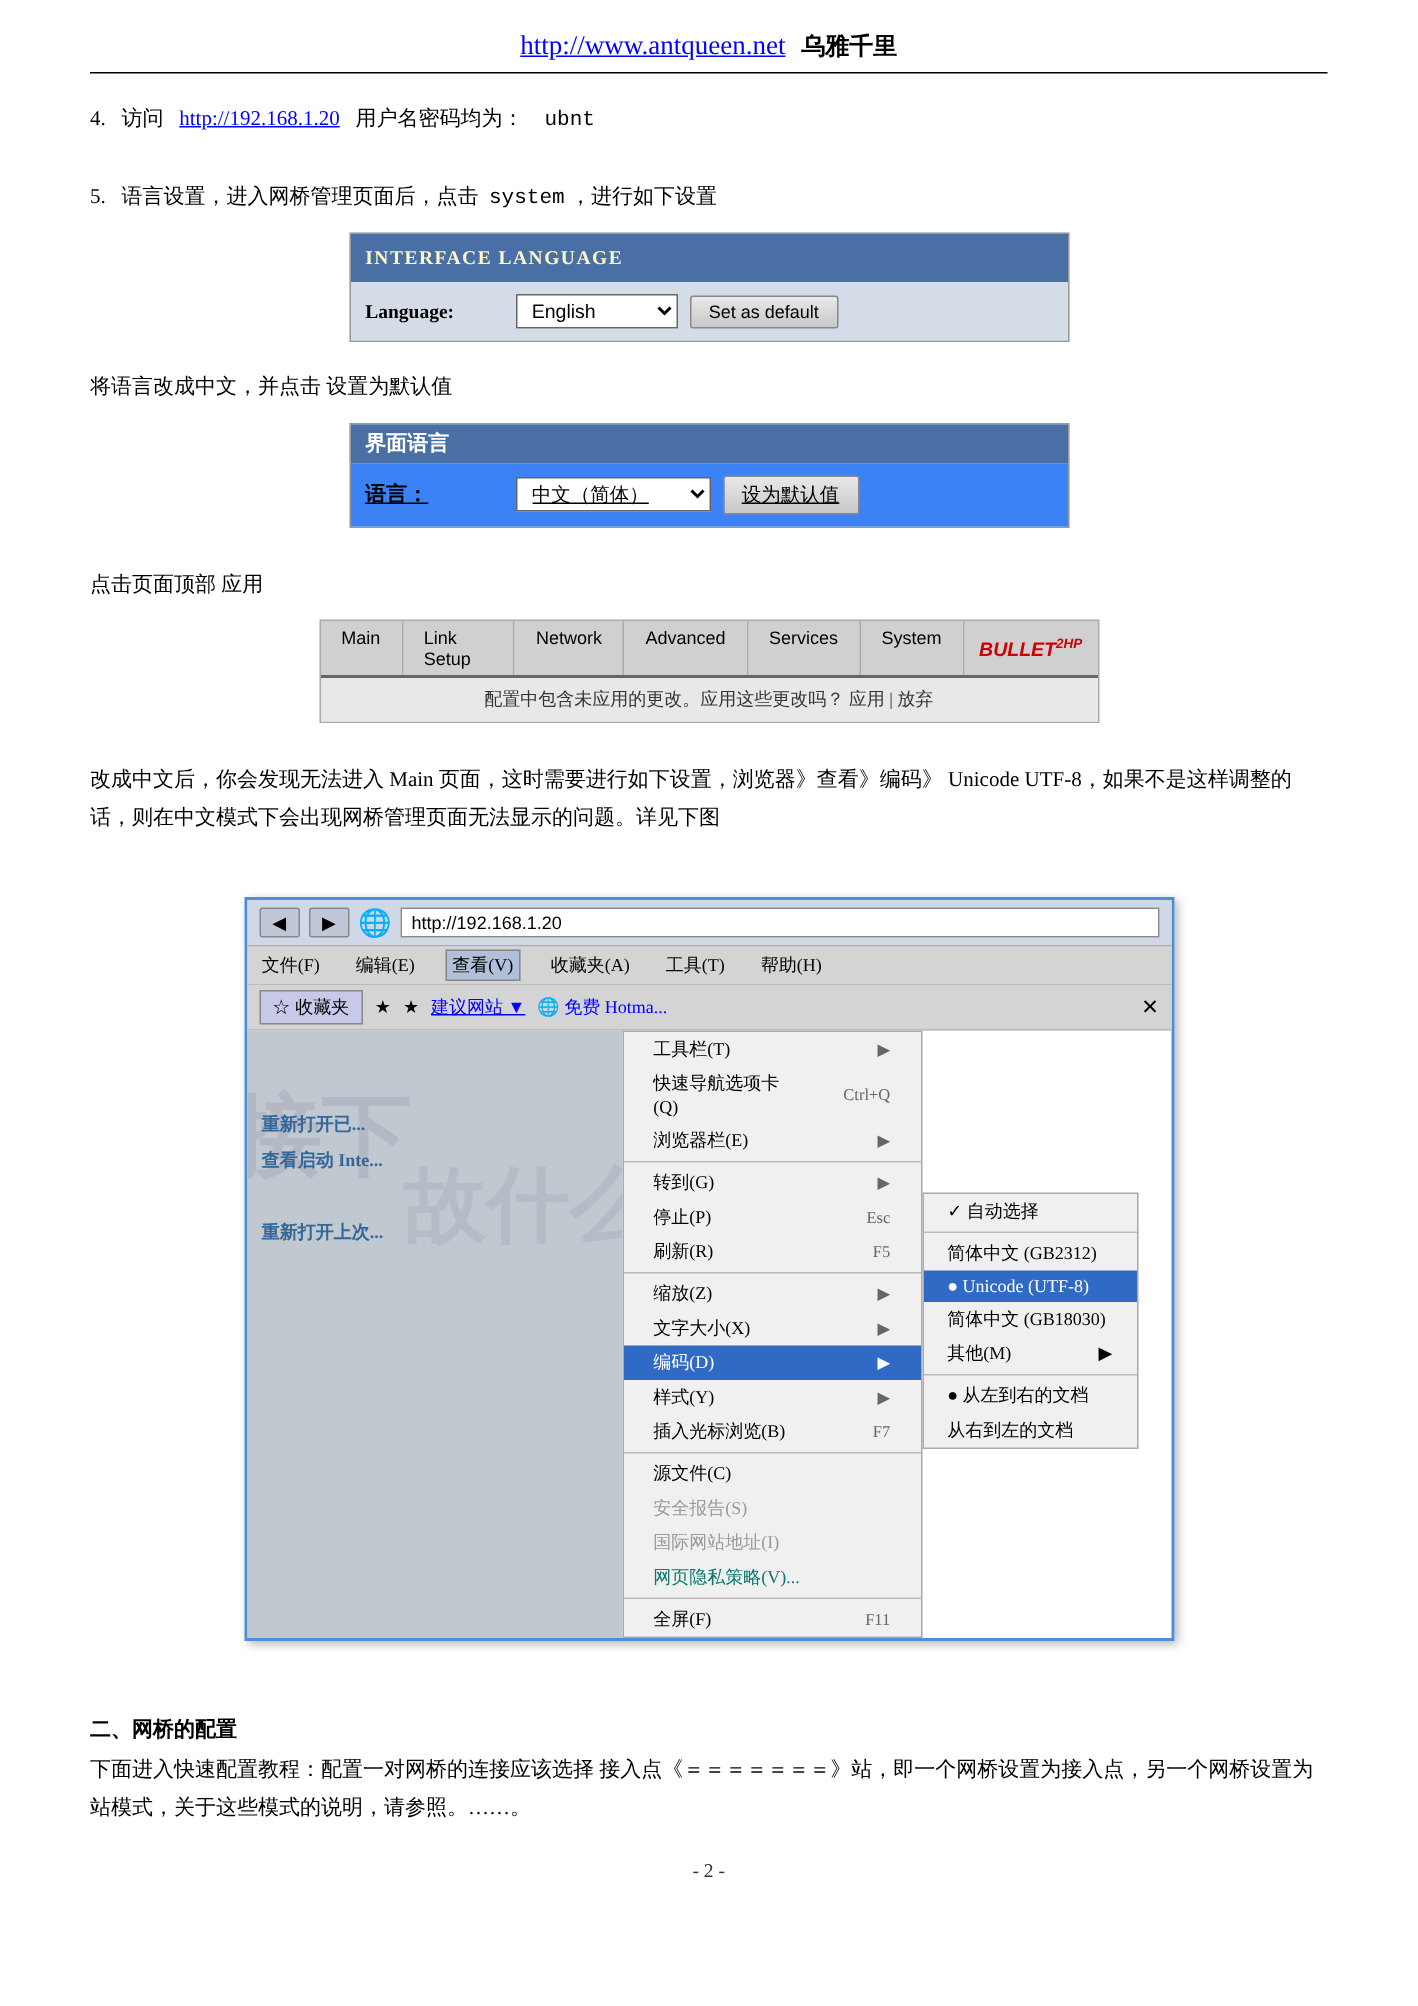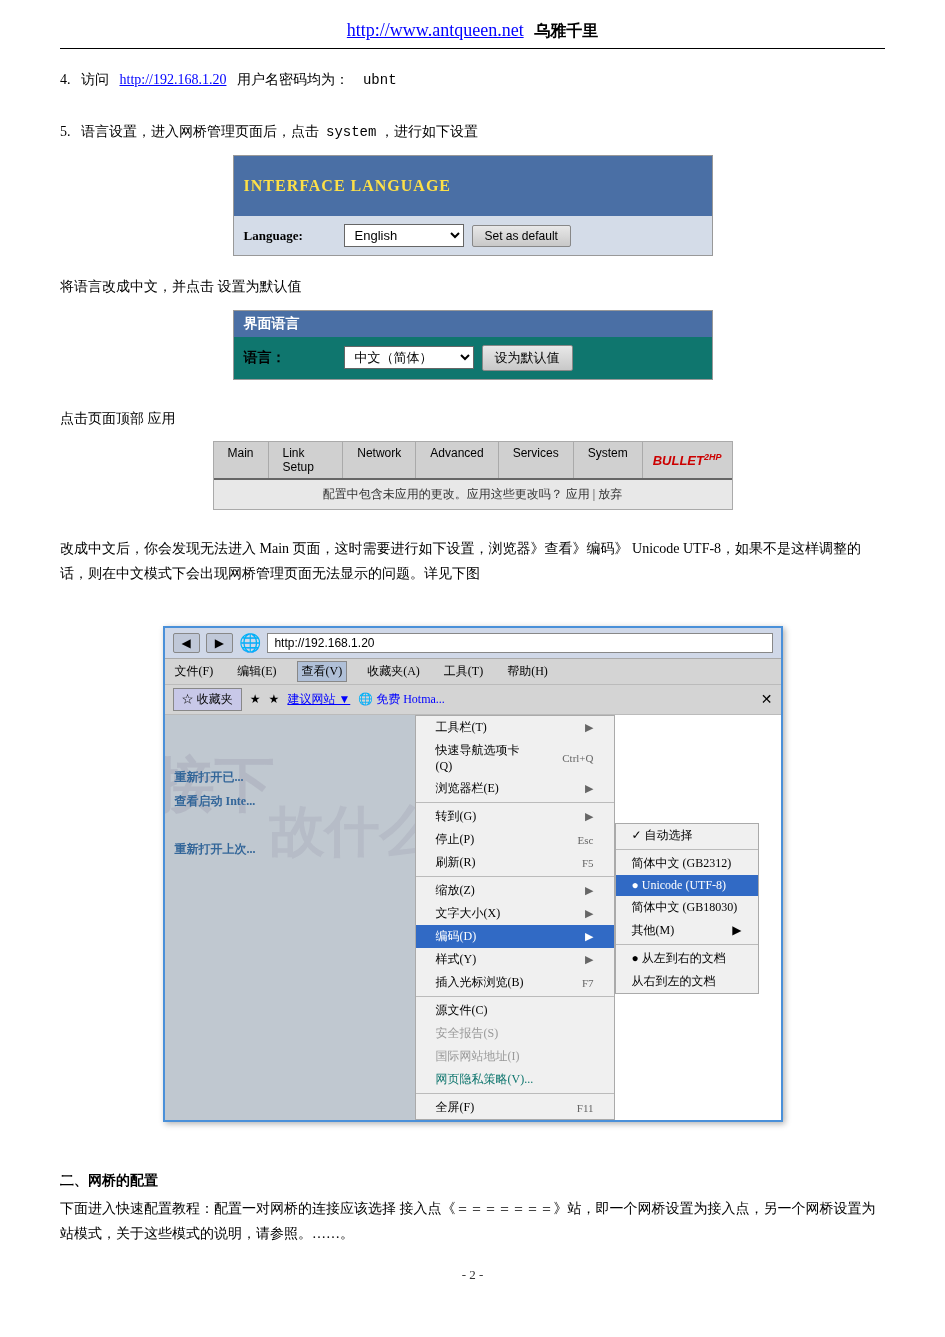--- a/index.html
+++ b/index.html
@@ -39,44 +39,44 @@
 
     
     .interface-lang-panel {
       border: 1px solid #999;
       margin: 10px auto;
       width: 480px;
       background: #d4dce8;
     }
     .interface-lang-header {
       background: #4a6fa5;
-      color: #fde047;
-      font-weight: bold;
-      font-size: 16px;
-      padding: 21px 10px;
+      color: #fef9c3;
+      font-weight: bold;
+      font-size: 13px;
+      padding: 8px 10px;
       letter-spacing: 1px;
     }
     .interface-lang-row {
       display: flex;
       align-items: center;
       padding: 8px 10px;
       background: #d4dce8;
     }
     .lang-label {
       font-weight: bold;
       font-size: 13px;
       width: 100px;
       color: #000;
     }
     .lang-select-en {
       border: 1px solid #666;
       padding: 2px 6px;
       font-size: 13px;
       background: #fff;
-      width: 120px;
+      width: 108px;
       margin-right: 8px;
     }
     .set-default-btn {
       background: linear-gradient(to bottom, #e8e8e8, #c8c8c8);
       border: 1px solid #888;
       padding: 3px 12px;
       font-size: 12px;
       cursor: pointer;
       border-radius: 2px;
     }
@@ -92,21 +92,22 @@
       background: #4a6fa5;
       color: #fff;
       font-weight: bold;
       font-size: 14px;
       padding: 4px 10px;
     }
     .cn-lang-row {
       display: flex;
       align-items: center;
       padding: 8px 10px;
-      background: #0f766e;
+      background: #3b82f6;
+      text-decoration: underline;
     }
     .cn-lang-label {
       font-weight: bold;
       font-size: 14px;
       width: 100px;
       color: #000;
     }
     .cn-lang-select {
       border: 1px solid #666;
       padding: 2px 6px;

